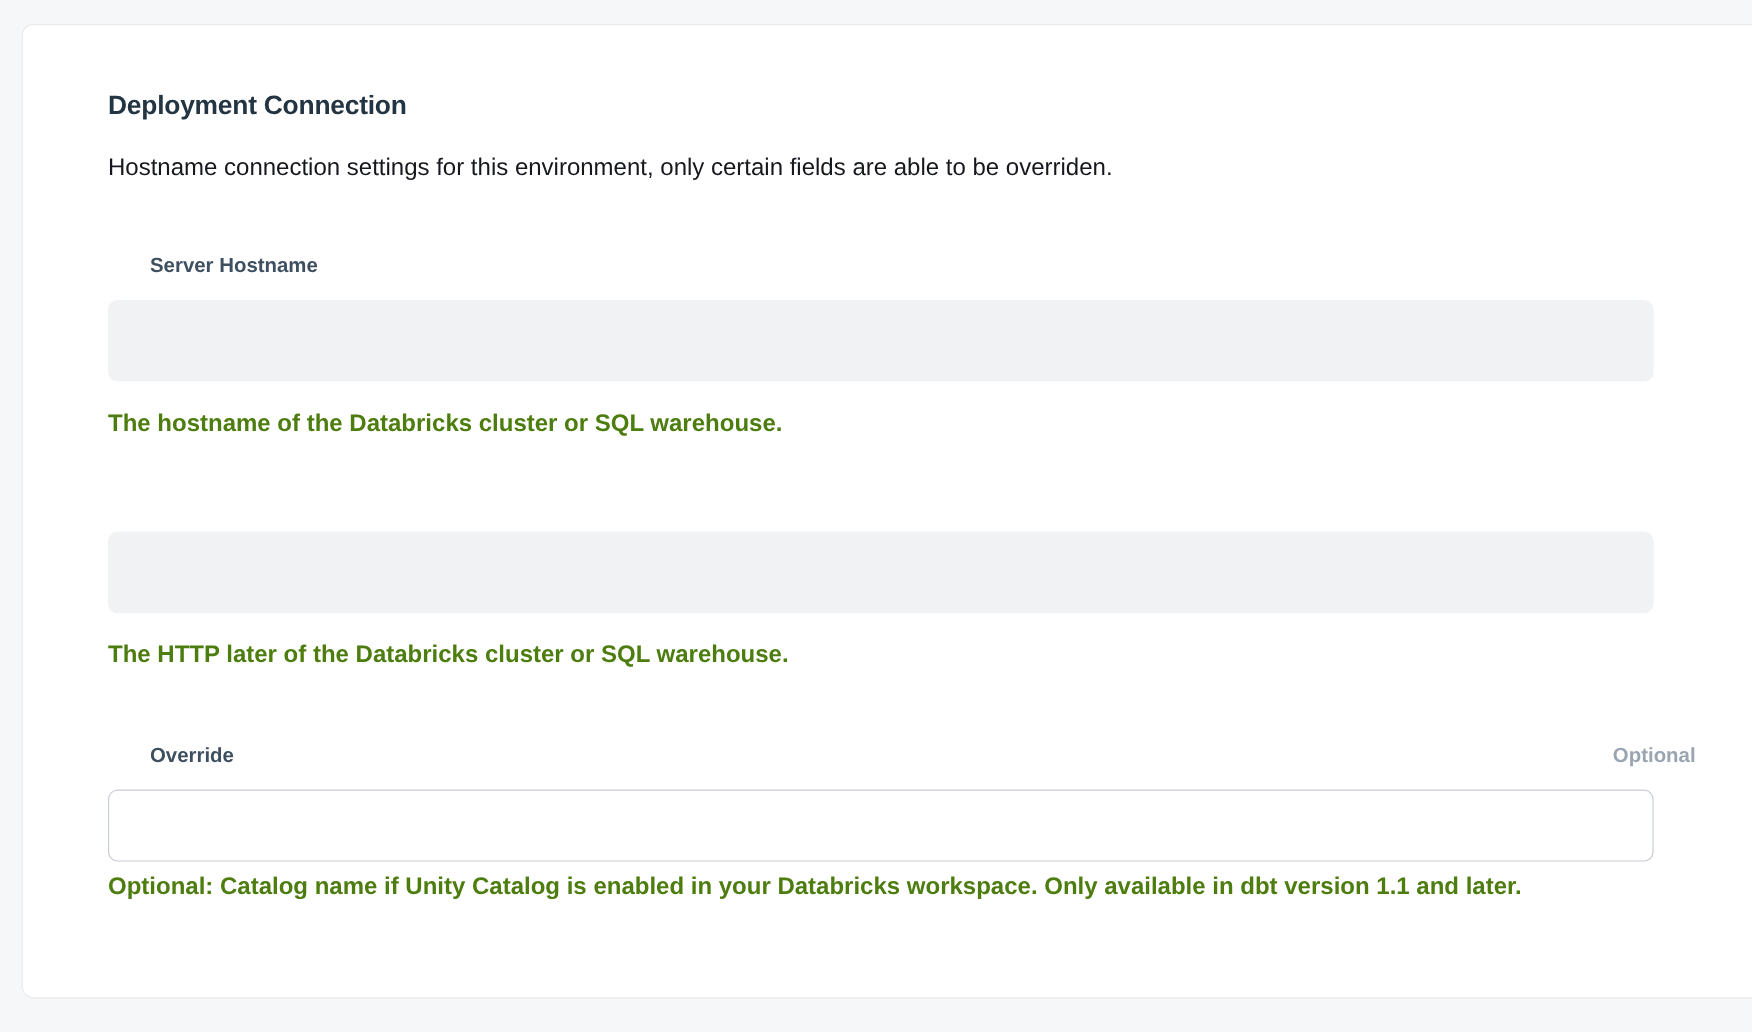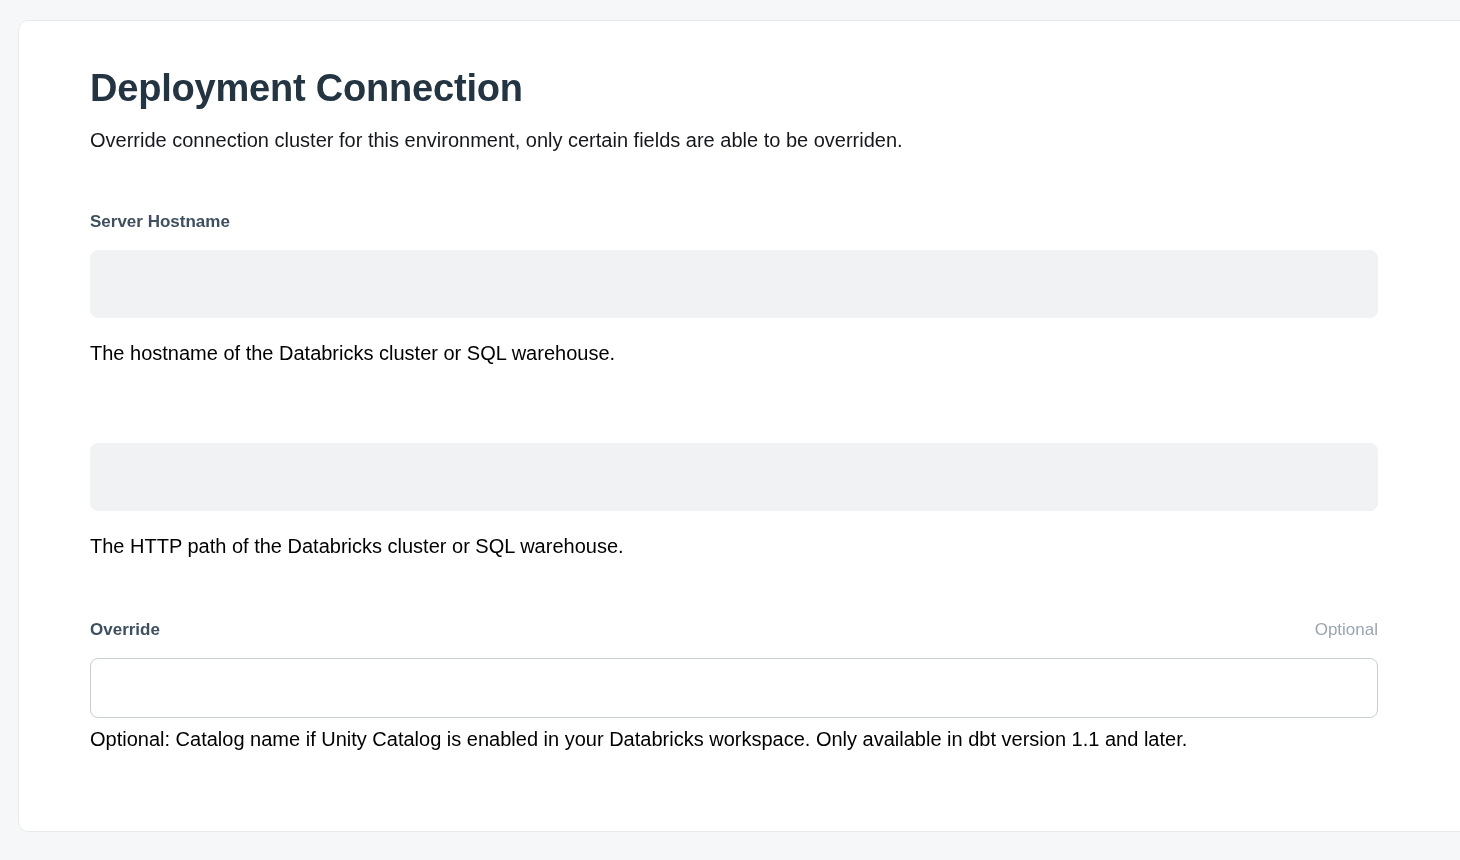--- a/index.html
+++ b/index.html
@@ -24,52 +24,53 @@
     background: #ffffff;
     border: 1px solid #e9eaec;
     border-radius: 10px;
     box-sizing: border-box;
   }
   .card-content {
     padding: 48px 0 0 71px;
     width: 1288px;
   }
   .page-title {
-    font-size: 38px;
+    font-size: 22px;
     font-weight: 700;
     color: #233442;
     line-height: 38px;
     margin: 0 0 20px 0;
     letter-spacing: -0.2px;
   }
   .page-desc {
     font-size: 20px;
     color: #16181d;
     line-height: 26px;
     margin: 0 0 58px 0;
   }
   .field-group {
     margin-bottom: 0;
   }
   .field-label-row {
     display: flex;
     justify-content: space-between;
     align-items: center;
     width: 1288px;
+    margin-left: 35px;
   }
   .field-label {
     font-size: 17px;
     font-weight: 700;
     color: #3e4f60;
     line-height: 22px;
     margin: 0;
   }
   .optional-tag {
     font-size: 17px;
-    font-weight: 400;
+    font-weight: 700;
     color: #9aa5b1;
     line-height: 22px;
   }
   .text-input {
     display: block;
     box-sizing: border-box;
     width: 1288px;
     margin-top: 17px;
     border-radius: 8px;
     font-size: 18px;
@@ -83,49 +84,50 @@
     background: #f1f2f4;
     border: 1px solid #f1f2f4;
   }
   .text-input.editable {
     height: 60px;
     background: #ffffff;
     border: 1px solid #c9cdd6;
   }
   .field-helper {
     font-size: 20px;
-    color: #000000;
+    color: #4d7c0f;
     line-height: 26px;
     margin: 22px 0 0 0;
+    font-weight: bold;
   }
   .spacer-60 { height: 60px; }
 </style>
 </head>
 <body>
 
 <div class="card">
   <div class="card-content">
 
     <h1 class="page-title">Deployment Connection</h1>
 
-    <p class="page-desc">Override connection cluster for this environment, only certain fields are able to be overriden.</p>
+    <p class="page-desc">Hostname connection settings for this environment, only certain fields are able to be overriden.</p>
 
     <div class="field-group">
       <div class="field-label-row">
         <label class="field-label">Server Hostname</label>
       </div>
       <input type="text" class="text-input disabled" disabled="" value="" style="">
       <p class="field-helper">The hostname of the Databricks cluster or SQL warehouse.</p>
     </div>
 
     <div class="spacer-60"></div>
 
     <div class="field-group">
       <input type="text" class="text-input disabled" disabled="" value="" style="">
-      <p class="field-helper">The HTTP path of the Databricks cluster or SQL warehouse.</p>
+      <p class="field-helper">The HTTP later of the Databricks cluster or SQL warehouse.</p>
     </div>
 
     <div class="spacer-60"></div>
 
     <div class="field-group">
       <div class="field-label-row">
         <label class="field-label">Override</label>
         <span class="optional-tag">Optional</span>
       </div>
       <input type="text" class="text-input editable" value="" style="">

